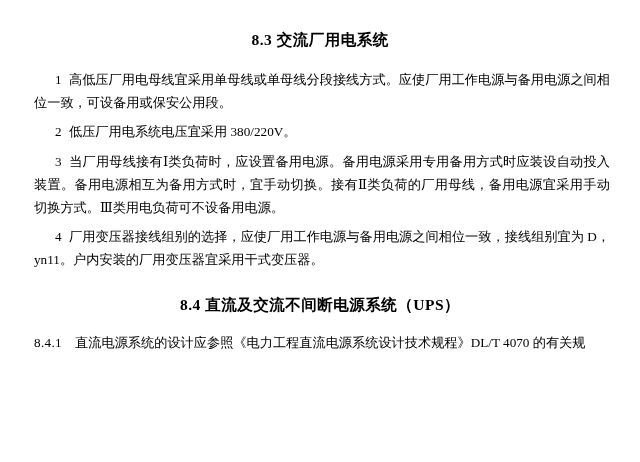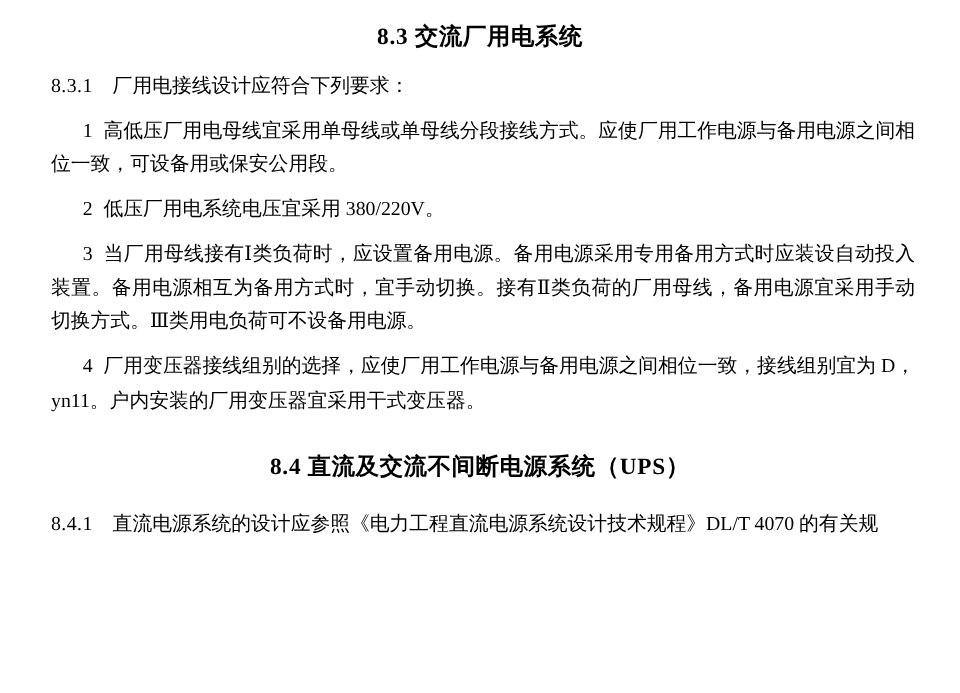--- a/index.html
+++ b/index.html
@@ -21,21 +21,21 @@
     padding: 0;
     box-sizing: border-box;
   }
   .section-heading {
     text-align: center;
     font-weight: bold;
     font-size: 15.5px;
     letter-spacing: 0.5px;
   }
   #heading-83 {
-    margin: 14px 0 0 0;
+    margin: 30px 0 0 0;
   }
   #heading-84 {
     margin: 0;
   }
   .body-block {
     font-size: 13.2px;
     line-height: 1.72;
   }
   .para {
     margin: 0;
@@ -67,23 +67,20 @@
 <body>
 
 <div class="page">
 
   <div class="section-heading" id="heading-83">8.3  交流厂用电系统</div>
 
   <div class="gap-md"></div>
 
   <div class="body-block left-pad">
 
-    <p class="para clause">
-      <span class="clause-num">8.3.1</span>&nbsp;&nbsp;&nbsp;&nbsp;<span>厂用电接线设计应符合下列要求：</span>
-    </p>
 
     <div class="gap-sm"></div>
 
     <p class="para numbered">
       <span class="item-num">1</span><span>高低压厂用电母线宜采用单母线或单母线分段接线方式。应使厂用工作电源与备用电源之间相位一致，可设备用或保安公用段。</span>
     </p>
 
     <div class="gap-sm"></div>
 
     <p class="para numbered">

